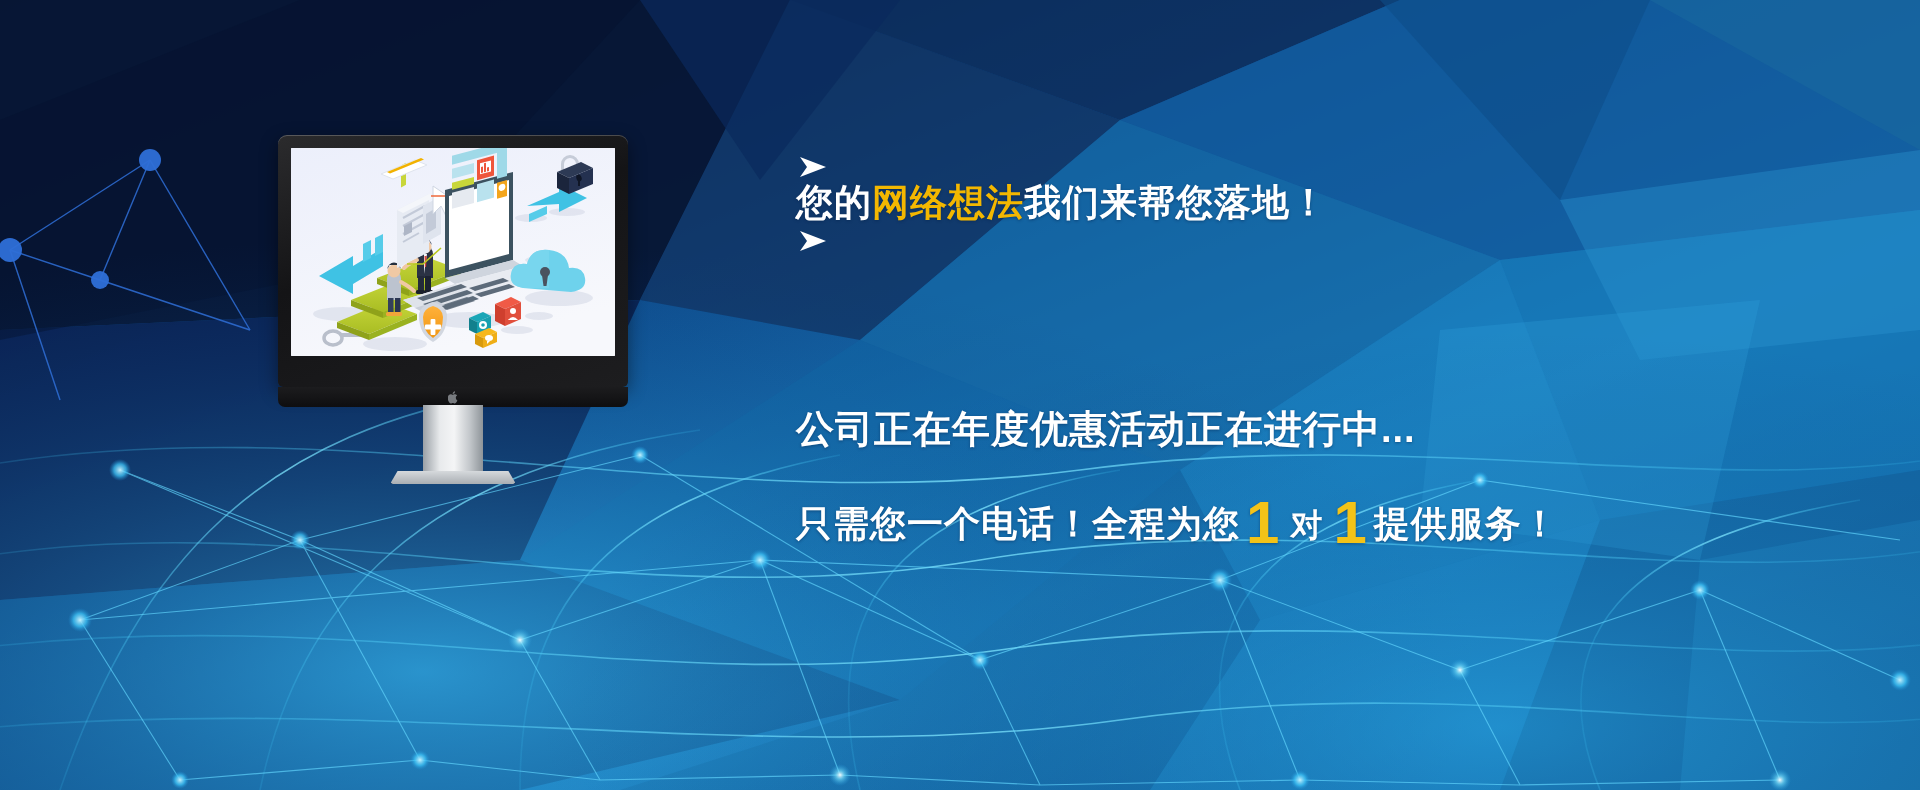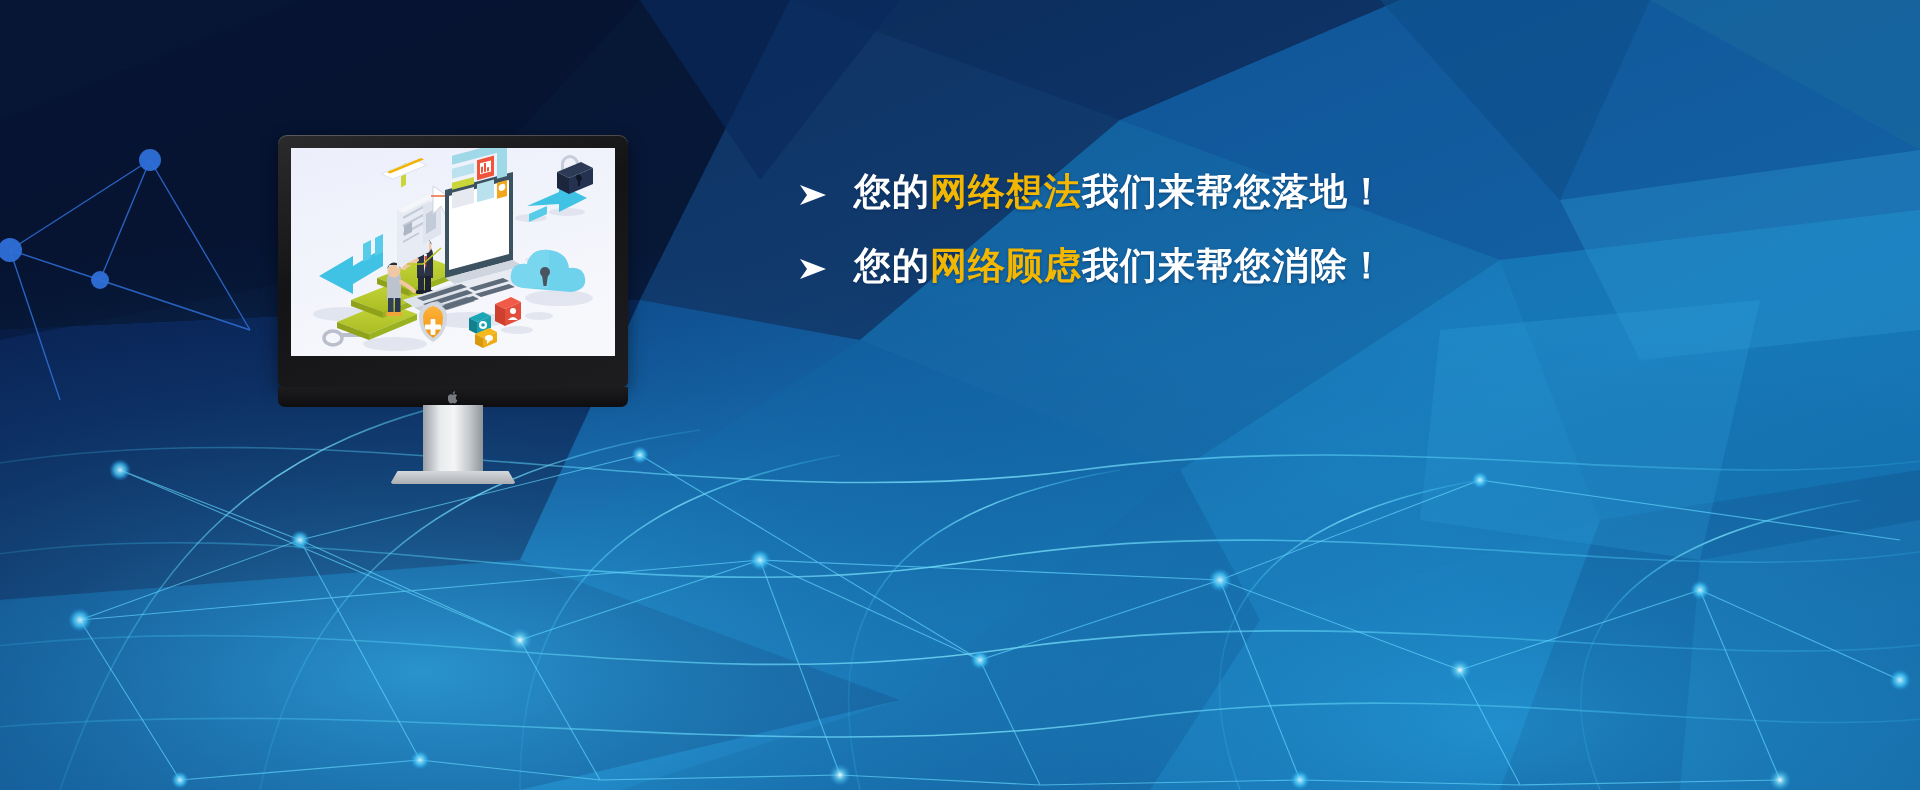--- a/index.html
+++ b/index.html
@@ -15,21 +15,21 @@
   }
   .layer{ position:absolute; inset:0; }
   svg.layer{ display:block; }
 
   
   #copy{
     position:absolute; left:796px; top:150px; width:760px;
     z-index:40;
   }
   .bullet-row{
-    display:flex; align-items:flex-end; height:60px; margin-bottom:14px;
+    display:flex; align-items:flex-start; height:60px; margin-bottom:14px;flex-direction:column;
   }
   .bullet-ico{
     width:34px; height:30px; flex:0 0 34px; margin-right:24px;
     display:flex; align-items:center; justify-content:center;
   }
   .bullet-ico svg{ display:block; }
   .bullet-text{
     font-size:37px; font-weight:bold; color:#ffffff; letter-spacing:1px;
     white-space:nowrap; line-height:1;
     text-shadow:0 1px 3px rgba(0,30,70,.45);
@@ -477,18 +477,21 @@
       <span class="bullet-text"><span>您的</span><span class="hl">网络想法</span><span>我们来帮您落地！</span></span>
     </div>
 
 
     <div class="bullet-row">
       <span class="bullet-ico">
         <svg width="30" height="26" viewBox="0 0 30 26">
           <path d="M2,3 L28,13 L2,23 L9,13 Z" fill="#ffffff"></path>
         </svg>
       </span>
-      <span class="bullet-text"><span>您的</span><span class="hl">网络顾虑</span><span>我们来帮您消除！</span></span>
     </div>
   </div>
 
+  <div id="promo">
+    <div class="promo-line">公司正在年度优惠活动正在进行中...</div>
+    <div class="promo-line" id="promo-line-2"><span>只需您一个电话！全程为您</span><span class="big-one">1</span><span class="mid">对</span><span class="big-one">1</span><span>提供服务！</span></div>
+  </div>
 
 </div>
 
 </body></html>

